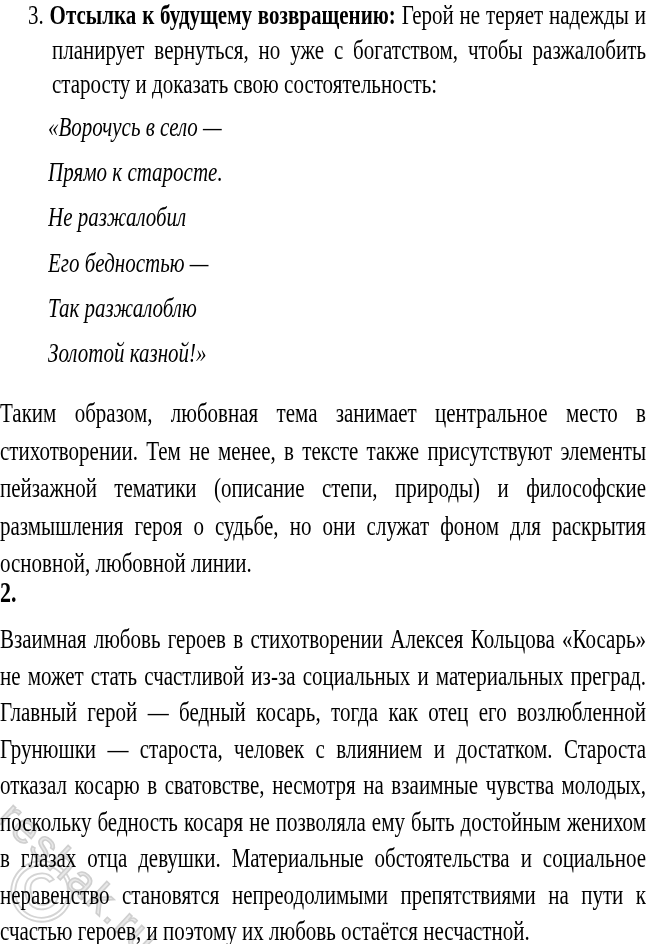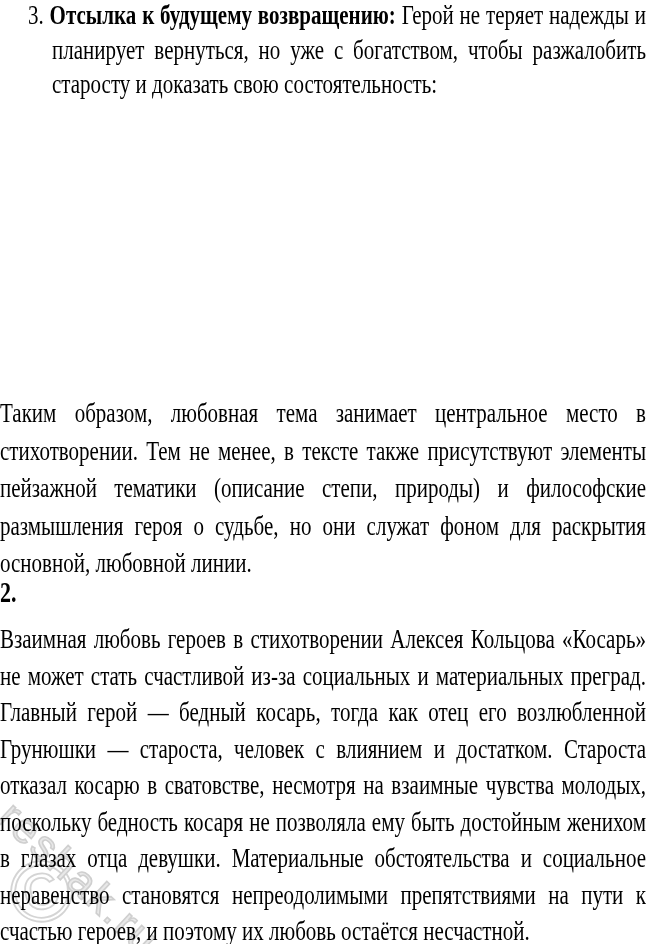--- a/index.html
+++ b/index.html
@@ -92,20 +92,28 @@
     <div class="block item3">
       <div class="tline jline line-num-indent">
         <span class="num">3.</span>
         <span class="bold">Отсылка к будущему возвращению:</span>
         <span>Герой не теряет надежды и</span>
       </div>
       <div class="tline jline hang-indent">планирует вернуться, но уже с богатством, чтобы разжалобить</div>
       <div class="tline hang-indent">старосту и доказать свою состоятельность:</div>
     </div>
 
+    <div class="block poem">
+      <div class="tline">«Ворочусь в село —</div>
+      <div class="tline">Прямо к старосте.</div>
+      <div class="tline">Не разжалобил</div>
+      <div class="tline">Его бедностью —</div>
+      <div class="tline">Так разжалоблю</div>
+      <div class="tline">Золотой казной!»</div>
+    </div>
 
     <div class="block para1">
       <div class="tline jline">Таким образом, любовная тема занимает центральное место в</div>
       <div class="tline jline">стихотворении. Тем не менее, в тексте также присутствуют элементы</div>
       <div class="tline jline">пейзажной тематики (описание степи, природы) и философские</div>
       <div class="tline jline">размышления героя о судьбе, но они служат фоном для раскрытия</div>
       <div class="tline">основной, любовной линии.</div>
     </div>
 
     <div class="block sec2">

